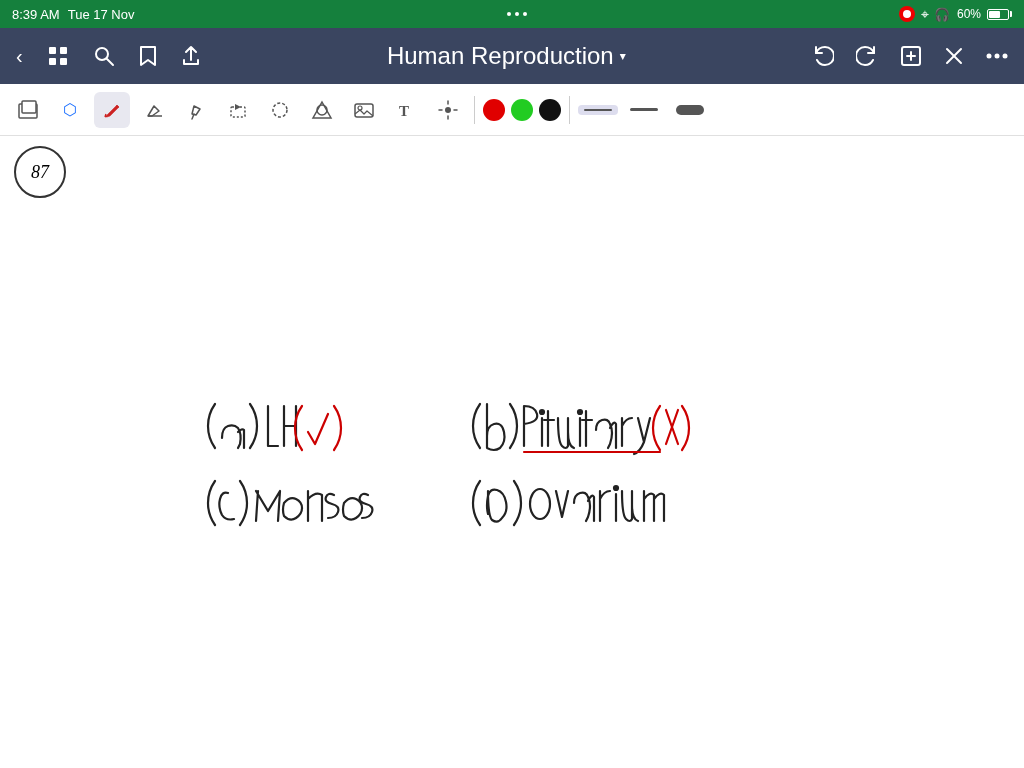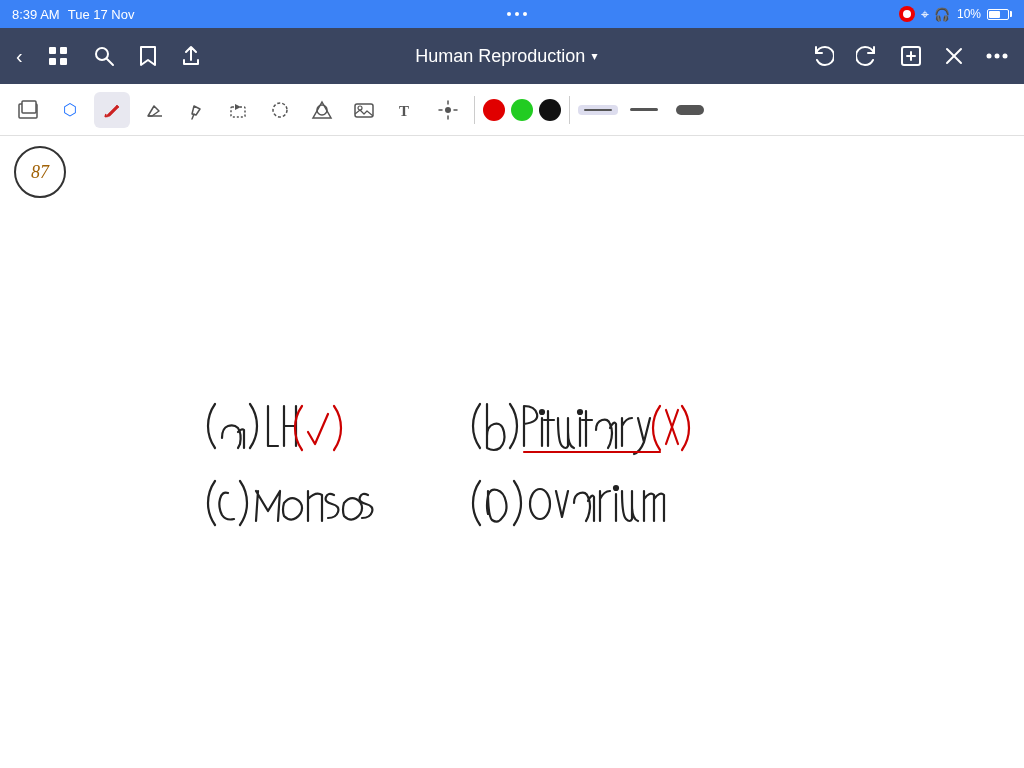--- a/index.html
+++ b/index.html
@@ -1,20 +1,20 @@
 <!DOCTYPE html>
 <html><head>
   <meta charset="utf-8">
   <style>
     * { margin: 0; padding: 0; box-sizing: border-box; }
     body { width: 1024px; height: 768px; overflow: hidden; font-family: -apple-system, sans-serif; background: #fff; }
 
     
     .status-bar {
-      background: #3b82f6;
+      background: #15803d;
       color: #fff;
       height: 28px;
       display: flex;
       align-items: center;
       justify-content: space-between;
       padding: 0 12px;
       font-size: 13px;
       font-weight: 500;
     }
     .status-left { display: flex; align-items: center; gap: 8px; }
@@ -41,21 +41,21 @@
       border: none;
       cursor: pointer;
       display: flex;
       align-items: center;
       justify-content: center;
       padding: 4px;
       font-size: 20px;
     }
     .title-text {
       color: #fff;
-      font-size: 18px;
+      font-size: 24px;
       font-weight: 500;
     }
     .dropdown-arrow { color: #fff; font-size: 12px; }
 
     
     .toolbar {
       background: #fff;
       height: 52px;
       border-bottom: 1px solid #e0e0e0;
       display: flex;
@@ -123,21 +123,21 @@
       width: 52px;
       height: 52px;
       border-radius: 50%;
       border: 2px solid #333;
       display: flex;
       align-items: center;
       justify-content: center;
       font-size: 18px;
       font-family: 'Georgia', serif;
       font-style: italic;
-      color: #a16207;
+      color: #000000;
     }
 
     
     .handwritten-content {
       position: absolute;
       top: 0; left: 0; right: 0; bottom: 0;
     }
 
     
     .rec-dot {
@@ -200,21 +200,21 @@
     <div class="dot"></div>
     <div class="dot"></div>
     <div class="dot"></div>
   </div>
   <div class="status-right">
     <div class="rec-dot">
       <div class="rec-dot-inner"></div>
     </div>
     <span class="wifi-icon">⌖</span>
     <span style="font-size:13px;">🎧</span>
-    <span>10%</span>
+    <span>60%</span>
     <div class="battery">
       <div class="battery-body">
         <div class="battery-fill"></div>
       </div>
       <div class="battery-tip"></div>
     </div>
   </div>
 </div>
 
 <div class="title-bar">

